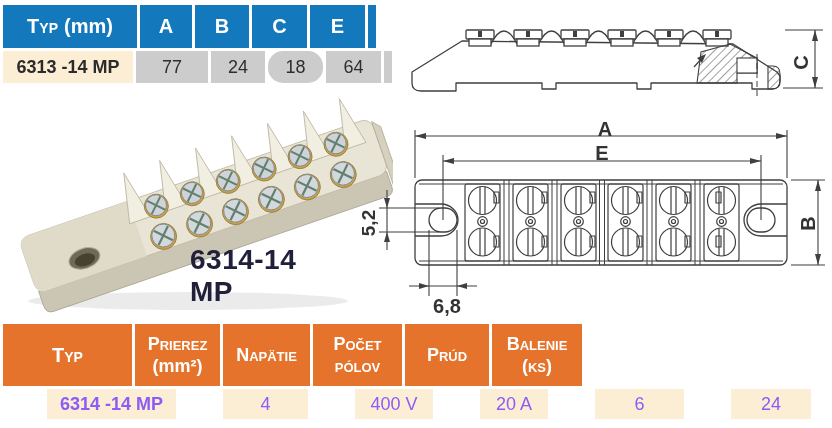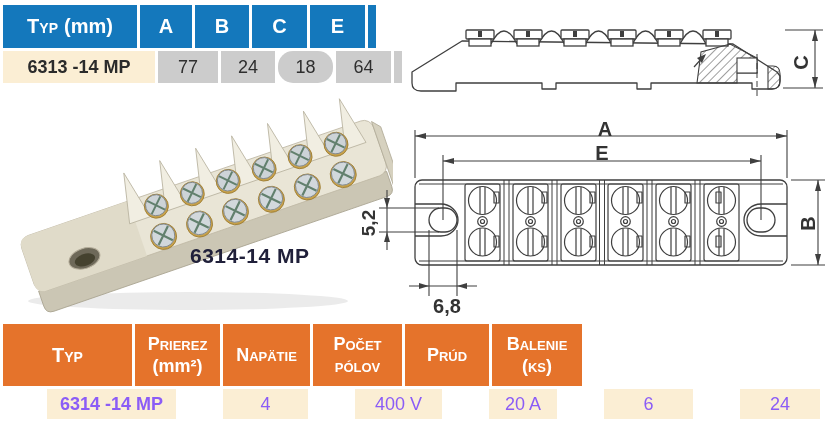--- a/index.html
+++ b/index.html
@@ -13,43 +13,43 @@
   .td-gray{background:#cccccc;color:#2e2e2e;font-size:18px;height:32px;}
   .td-cream{background:#fbeed4;color:#2b2b2b;font-size:18px;height:32px;}
   .bold{font-weight:bold;}
   .sc{font-variant:small-caps;}
   .th-orange{background:#e5732b;color:#fff;font-weight:bold;font-size:18px;height:62px;
              flex-direction:column;line-height:1.25;}
   .spec .td-cream,.spec .td-val{height:30px;}
   .td-val{background:#fbeed4;color:#8b5cf6;font-size:18px;margin-left:44px;}
   .dim-label{position:absolute;font-weight:600;color:#333;font-size:20px;text-align:center;}
   .rot{transform:rotate(-90deg);}
-  .caption{position:absolute;font-weight:bold;font-size:21px;color:#20203a;letter-spacing:.5px;}
+  .caption{position:absolute;font-weight:bold;font-size:28px;color:#20203a;letter-spacing:.5px;}
   svg{display:block;}
 </style>
 </head>
 <body>
 
 <div id="app">
 
   <div class="abs dim-table" style="left:3px;top:5px;">
     <div class="t-row">
       <div class="cell th-blue" style="width:134px;">
         <span class="sc">Typ</span>
         <span style="margin-left:6px;">(mm)</span>
       </div>
       <div class="cell th-blue" style="width:52px;">A</div>
       <div class="cell th-blue" style="width:54px;">B</div>
       <div class="cell th-blue" style="width:55px;">C</div>
       <div class="cell th-blue" style="width:55px;">E</div>
       <div class="cell th-blue" style="width:8px;"></div>
     </div>
     <div class="t-row">
-      <div class="cell td-cream bold" style="width:152px;">6313 -14 MP</div>
-      <div class="cell td-gray" style="width:60px;">77</div>
+      <div class="cell td-cream bold" style="width:130px;">6313 -14 MP</div>
+      <div class="cell td-gray" style="width:72px;">77</div>
       <div class="cell td-gray" style="width:54px;">24</div>
       <div class="cell td-gray" style="width:55px;border-radius:15px;">18</div>
       <div class="cell td-gray" style="width:55px;">64</div>
       <div class="cell td-gray" style="width:8px;"></div>
     </div>
   </div>
 
   <svg class="abs" style="left:400px;top:8px;" width="432" height="147" viewBox="0 0 432 147">
     <defs>
       <pattern id="hp" width="6" height="6" patternUnits="userSpaceOnUse" patternTransform="rotate(45)">
@@ -363,20 +363,20 @@
         <span class="sc">Prúd</span>
       </div>
       <div class="cell th-orange" style="width:90px;">
         <span class="sc">Balenie</span>
         <span class="sc">(ks)</span>
       </div>
     </div>
     <div class="t-row">
       <div class="cell td-val bold" style="width:129px;">6314 -14 MP</div>
       <div class="cell td-val" style="width:85px;">4</div>
-      <div class="cell td-val" style="width:87px;">400 V</div>
+      <div class="cell td-val" style="width:78px;">400 V</div>
       <div class="cell td-val" style="width:68px;">20 A</div>
       <div class="cell td-val" style="width:89px;">6</div>
       <div class="cell td-val" style="width:80px;">24</div>
     </div>
   </div>
 
 </div>
 
 </body></html>

